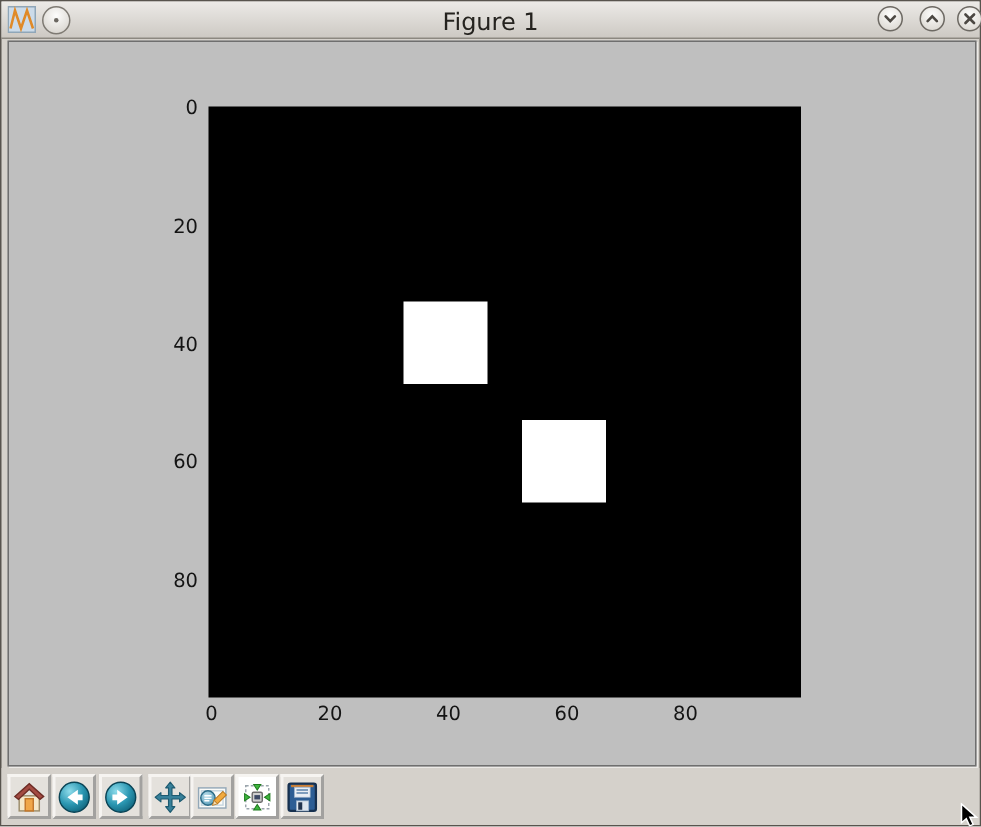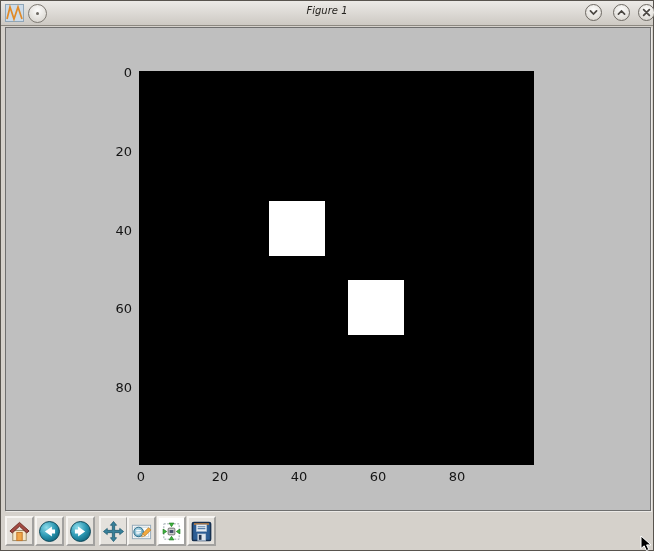--- a/index.html
+++ b/index.html
@@ -8,21 +8,21 @@
 
   
   .titlebar{position:absolute;left:0;top:0;width:100%;height:24px;
     background:linear-gradient(#eceae7,#cdc9c3);border-bottom:1px solid #8c8880;}
   .app-icon{position:absolute;left:4px;top:3px;width:19px;height:18px;}
   .menu-btn{position:absolute;left:27px;top:3px;width:17px;height:17px;border-radius:50%;
     background:radial-gradient(circle at 50% 32%,#fdfdfc,#d2cec7);border:1px solid #7e7a73;
     display:flex;align-items:center;justify-content:center;}
   .menu-dot{width:3px;height:3px;border-radius:50%;background:#6c6862;}
   .tb-title{position:absolute;left:50%;top:4px;transform:translateX(-50%);
-    font-size:10px;color:#25231f;white-space:nowrap;font-style:italic;}
+    font-size:16px;color:#25231f;white-space:nowrap;}
   .circle-btn{position:absolute;top:3px;width:17px;height:17px;border-radius:50%;
     background:radial-gradient(circle at 50% 32%,#fdfdfc,#d6d2cb);border:1px solid #6d6963;
     display:flex;align-items:center;justify-content:center;box-sizing:border-box;}
 
   
   .canvas{position:absolute;left:4px;top:26px;width:644px;height:482px;
     background:#bfbfbf;border:1px solid #6f6f6f;box-shadow:1px 1px 0 #eceae7;}
   .axes{position:absolute;left:133px;top:43px;width:395px;height:394px;background:#000;}
   .square{position:absolute;}
   .xtick{position:absolute;width:40px;text-align:center;font-size:13px;color:#141414;}

